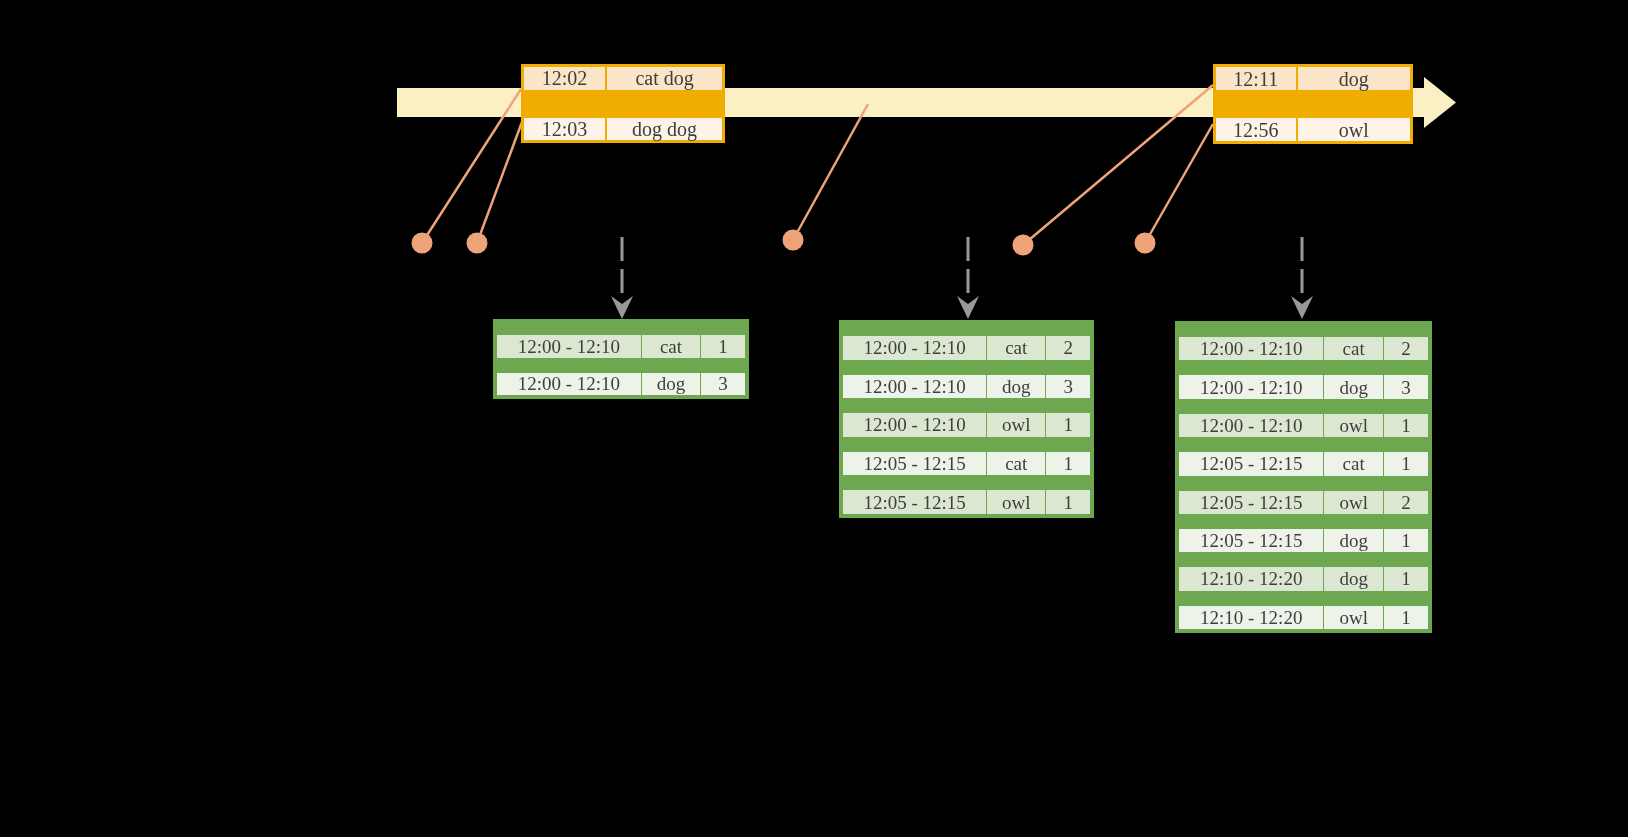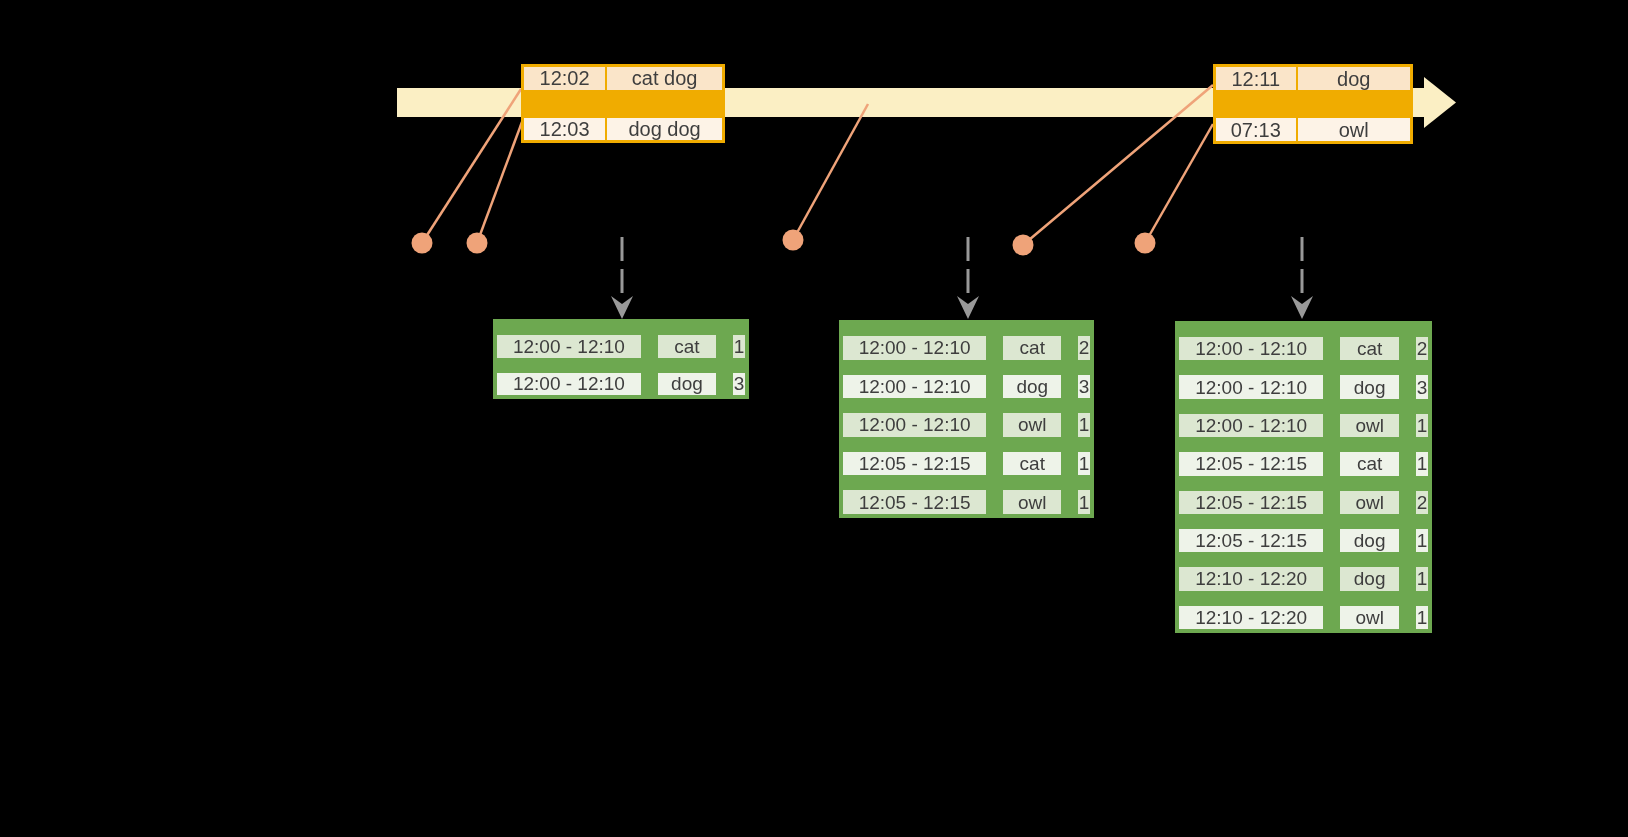--- a/index.html
+++ b/index.html
@@ -1,23 +1,23 @@
 <!DOCTYPE html>
 <html style="--canvas-bg: #000000; --timeline-fill: #FBEFC4; --event-border: #F0AC00; --event-row-a: #FAE5C9; --event-row-b: #FDF3E7; --result-border: #6DA850; --result-row-a: #DCE7D1; --result-row-b: #EEF3E9; --connector: #EFA379; --trigger-arrow: #999999; --text: #3E3E3E;"><head>
 <meta charset="utf-8">
 <style>
   html,body{margin:0;padding:0;background:#000;}
   #canvas{position:relative;width:1628px;height:837px;background:var(--canvas-bg,#000);
-          font-family:Liberation Sans, sans-serif;overflow:hidden;}
+          font-family:Liberation Serif, serif;overflow:hidden;}
   #overlay{position:absolute;left:0;top:0;width:1628px;height:837px;}
   .table{position:absolute;display:flex;flex-direction:column;box-sizing:border-box;z-index:2;}
   .event{background:var(--event-border);padding:3px;gap:2px;}
   .result{background:var(--result-border);padding:4px;gap:3px;}
   .trow{display:flex;flex:1 1 auto;gap:2px;min-height:0;}
-  .result .trow{gap:17px;margin-top:12px;}
+  .result .trow{gap:1px;margin-top:12px;}
   .cell{display:flex;align-items:center;justify-content:center;
         color:var(--text);font-size:20px;line-height:1;white-space:nowrap;}
   .event .trow .cell{background:var(--event-row-a);}
   .event .trow.alt .cell{background:var(--event-row-b);margin-top:26px;}
   .result .trow .cell{background:var(--result-row-a);}
   .result .trow.alt .cell{background:var(--result-row-b);}
   .result .cell{font-size:19px;}
   .event .cell.time{flex:0 0 41%;}
   .event .cell.words{flex:1 1 auto;}
   .result .cell.window{flex:0 0 58%;}
@@ -71,21 +71,21 @@
         <div class="cell time">12:03</div>
         <div class="cell words">dog dog</div>
       </div>
     </div>
   <div class="table event" style="left:1213px;top:64px;width:200px;height:80px;">
       <div class="trow">
         <div class="cell time">12:11</div>
         <div class="cell words">dog</div>
       </div>
       <div class="trow alt">
-        <div class="cell time">07:13</div>
+        <div class="cell time">12:56</div>
         <div class="cell words">owl</div>
       </div>
     </div>
 
   <div class="table result" style="left:493px;top:319px;width:256px;height:80px;">
       <div class="trow">
         <div class="cell window">12:00 - 12:10</div>
         <div class="cell word">cat</div>
         <div class="cell count">1</div>
       </div>

